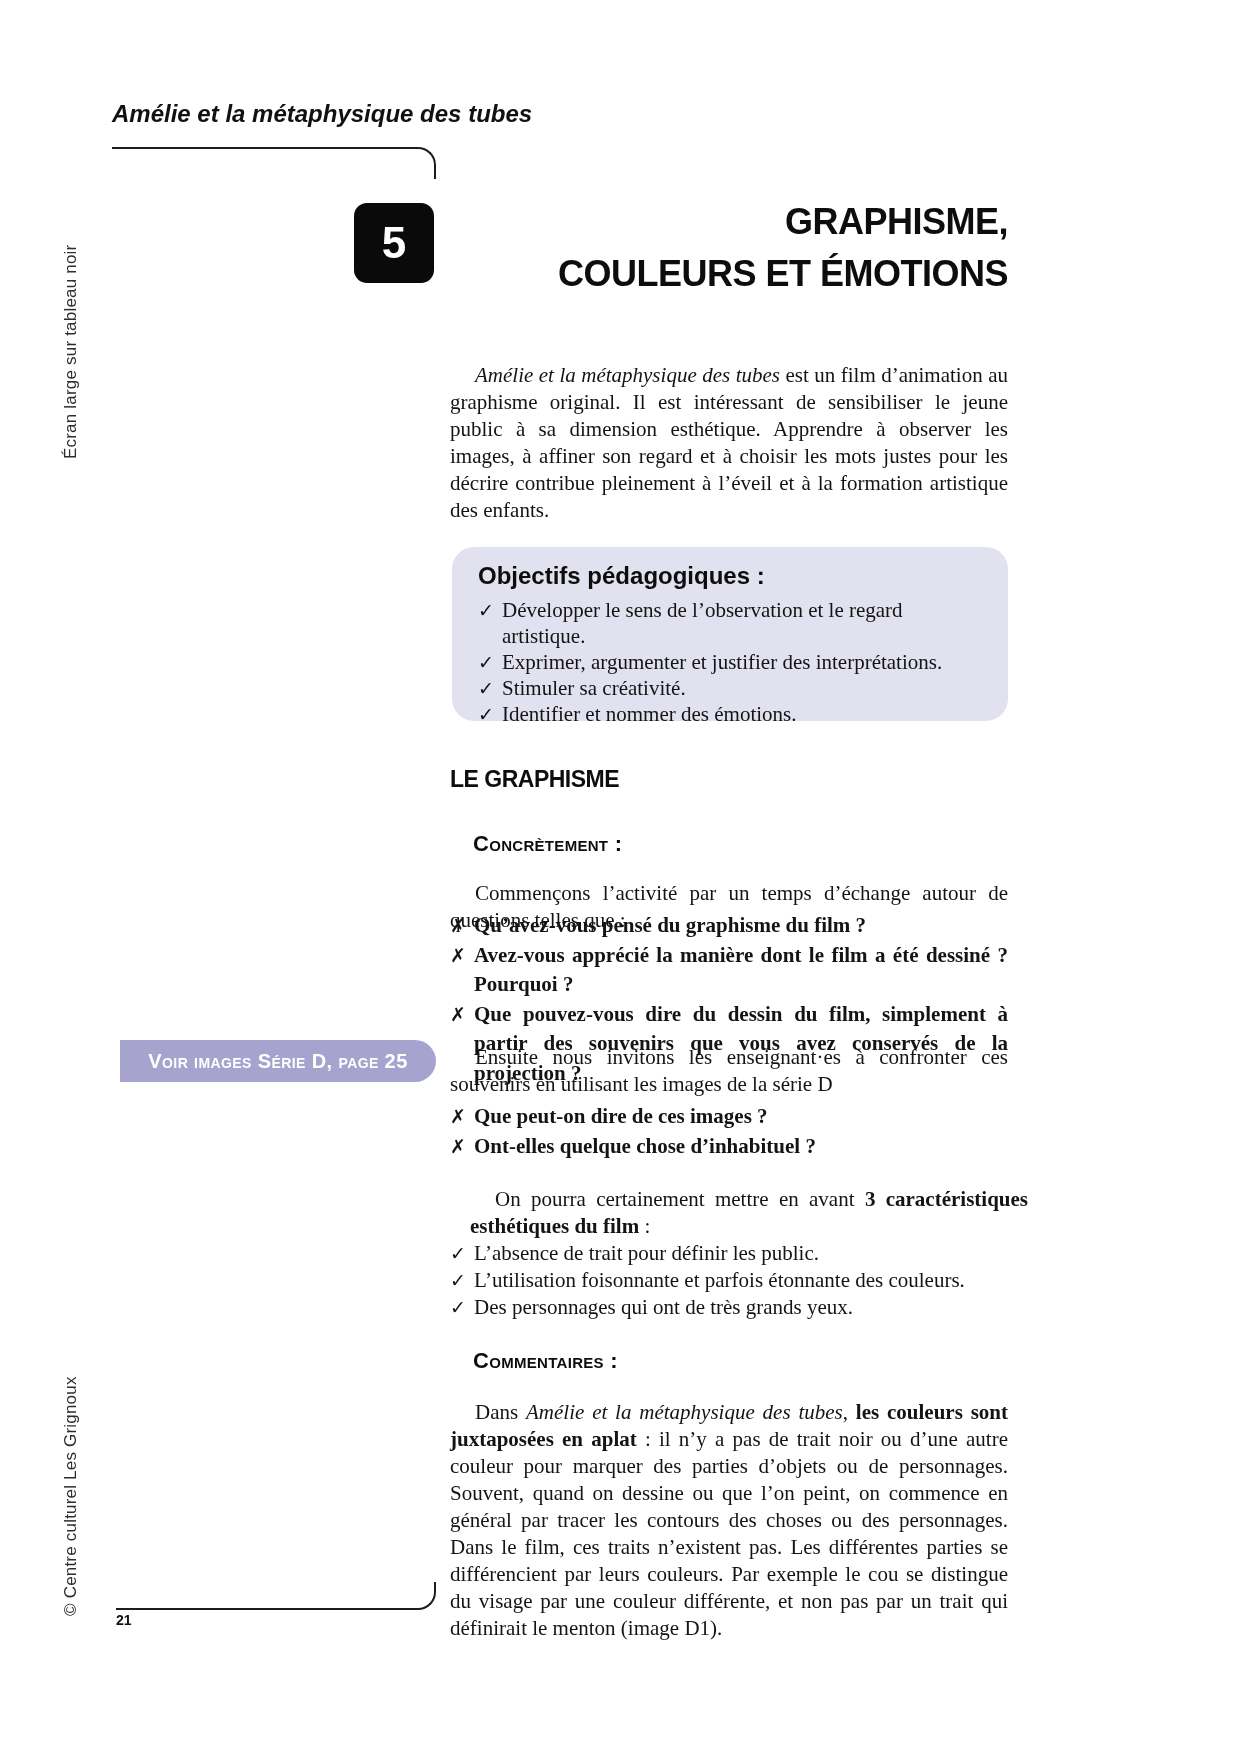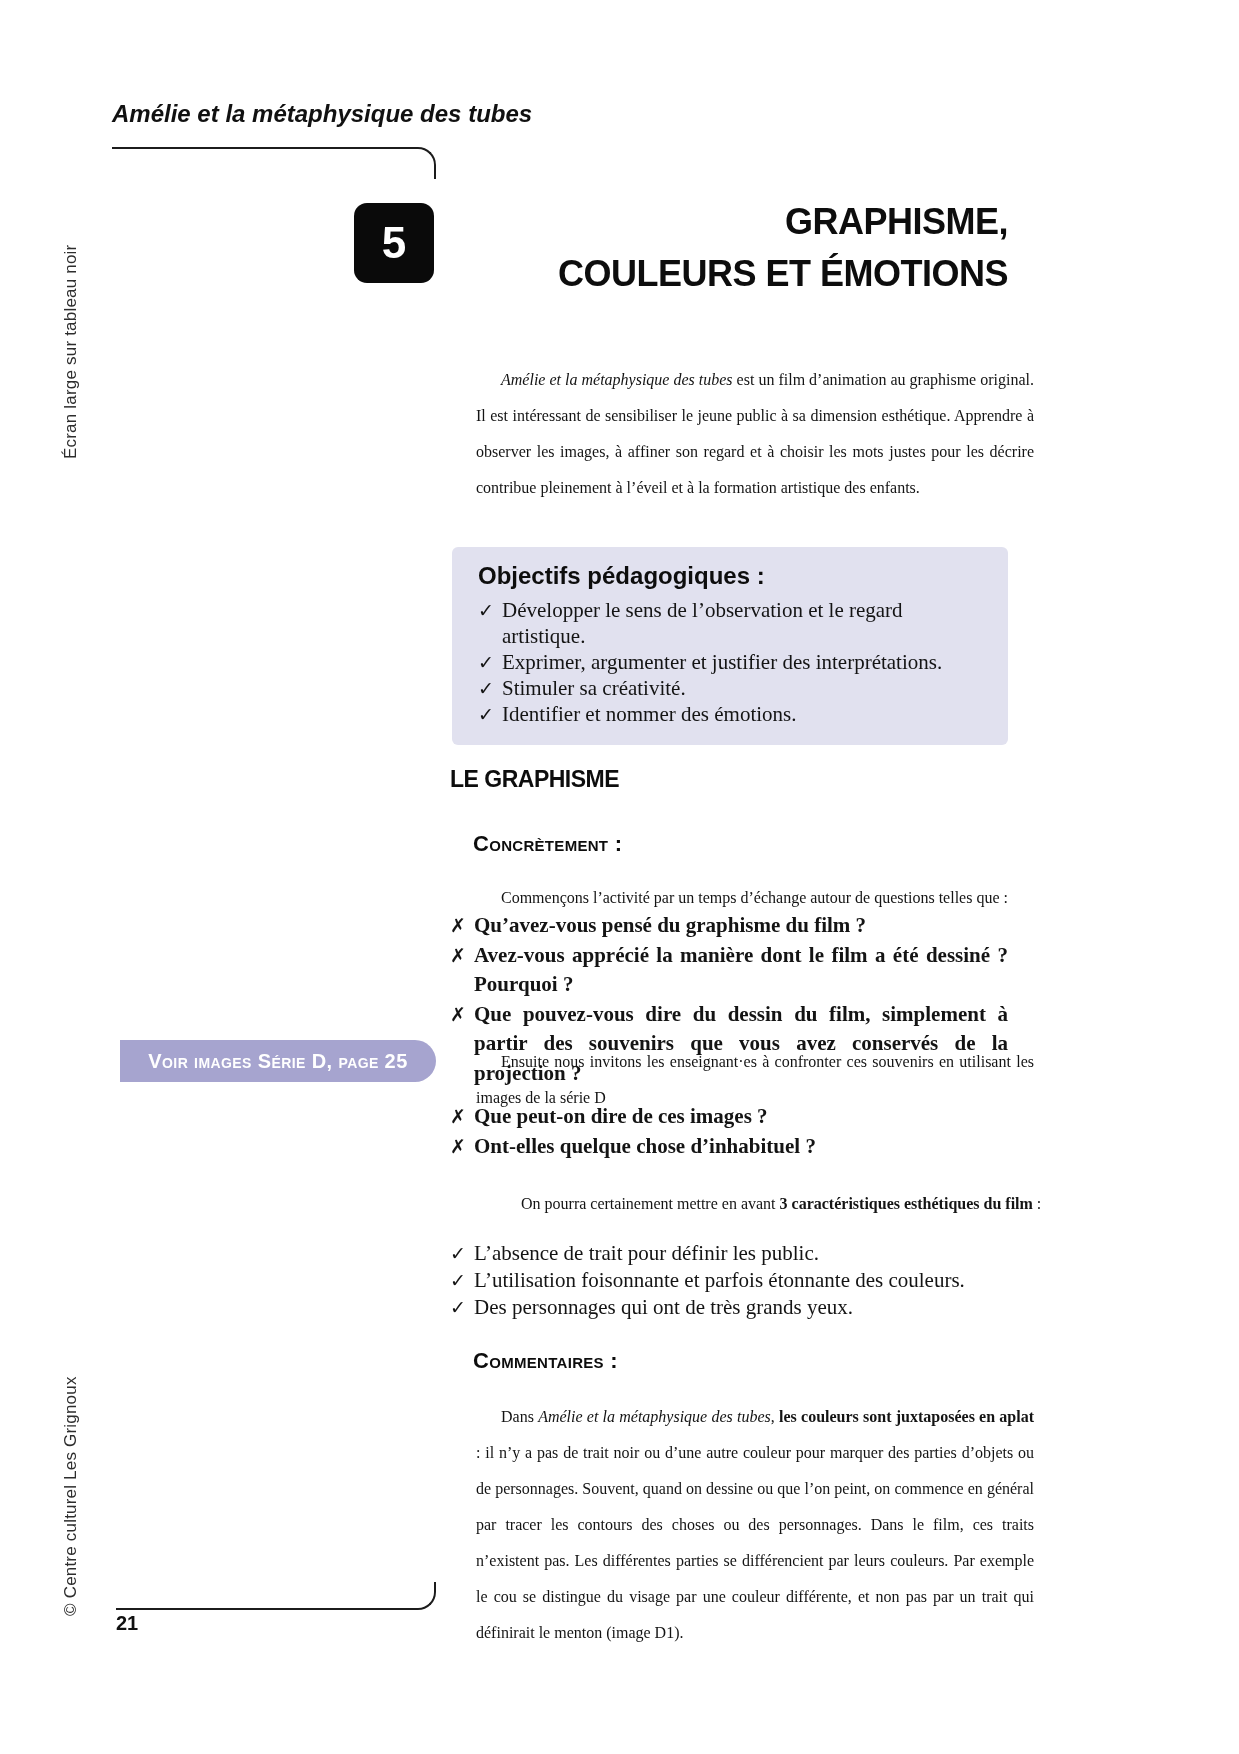--- a/index.html
+++ b/index.html
@@ -53,29 +53,29 @@
   }
   .chapter-title {
     position: absolute; left: 450px; top: 196px; width: 558px;
     text-align: right;
     font-family: "Liberation Sans", sans-serif;
     font-weight: bold; font-size: 36px; line-height: 52px;
     letter-spacing: -0.5px; color: #0d0d0d;
   }
   
   .par {
-    position: absolute; left: 476px; width: 558px;
-    font-size: 16px; line-height: 36px;
+    position: absolute; left: 450px; width: 558px;
+    font-size: 21px; line-height: 27px;
     text-align: justify;
   }
   .indent { text-indent: 25px; }
   .obj-box {
     position: absolute; left: 452px; top: 547px;
-    width: 556px; height: 198px;
-    border-radius: 6px;
+    width: 556px; height: 174px;
+    border-radius: 22px;
     box-sizing: border-box;
     padding: 15px 24px 0 26px;
   }
   .obj-title {
     font-family: "Liberation Sans", sans-serif;
     font-weight: bold; font-size: 24px; color: #0d0d0d;
     margin-bottom: 7px;
   }
   .list { position: absolute; left: 450px; width: 558px; }
   .l-item { position: relative; padding-left: 24px; font-size: 21px; }
@@ -104,21 +104,21 @@
     border-radius: 0 21px 21px 0;
     display: flex; align-items: center; justify-content: center;
     color: #ffffff;
     font-family: "Liberation Sans", sans-serif;
     font-weight: bold; font-size: 20px;
     font-variant: small-caps; letter-spacing: .4px; text-align: right;
   }
   .page-num {
     position: absolute; left: 116px; top: 1612px;
     font-family: "Liberation Sans", sans-serif;
-    font-weight: bold; font-size: 20px; color: #111;
+    font-weight: bold; font-size: 14px; color: #111;
   }
   em { font-style: italic; }
   b { font-weight: bold; }
 </style>
 </head>
 <body>
 
 <div class="page">
 
   <div class="vtext" style="left:61px; top:459px;">Écran large sur tableau noir</div>

